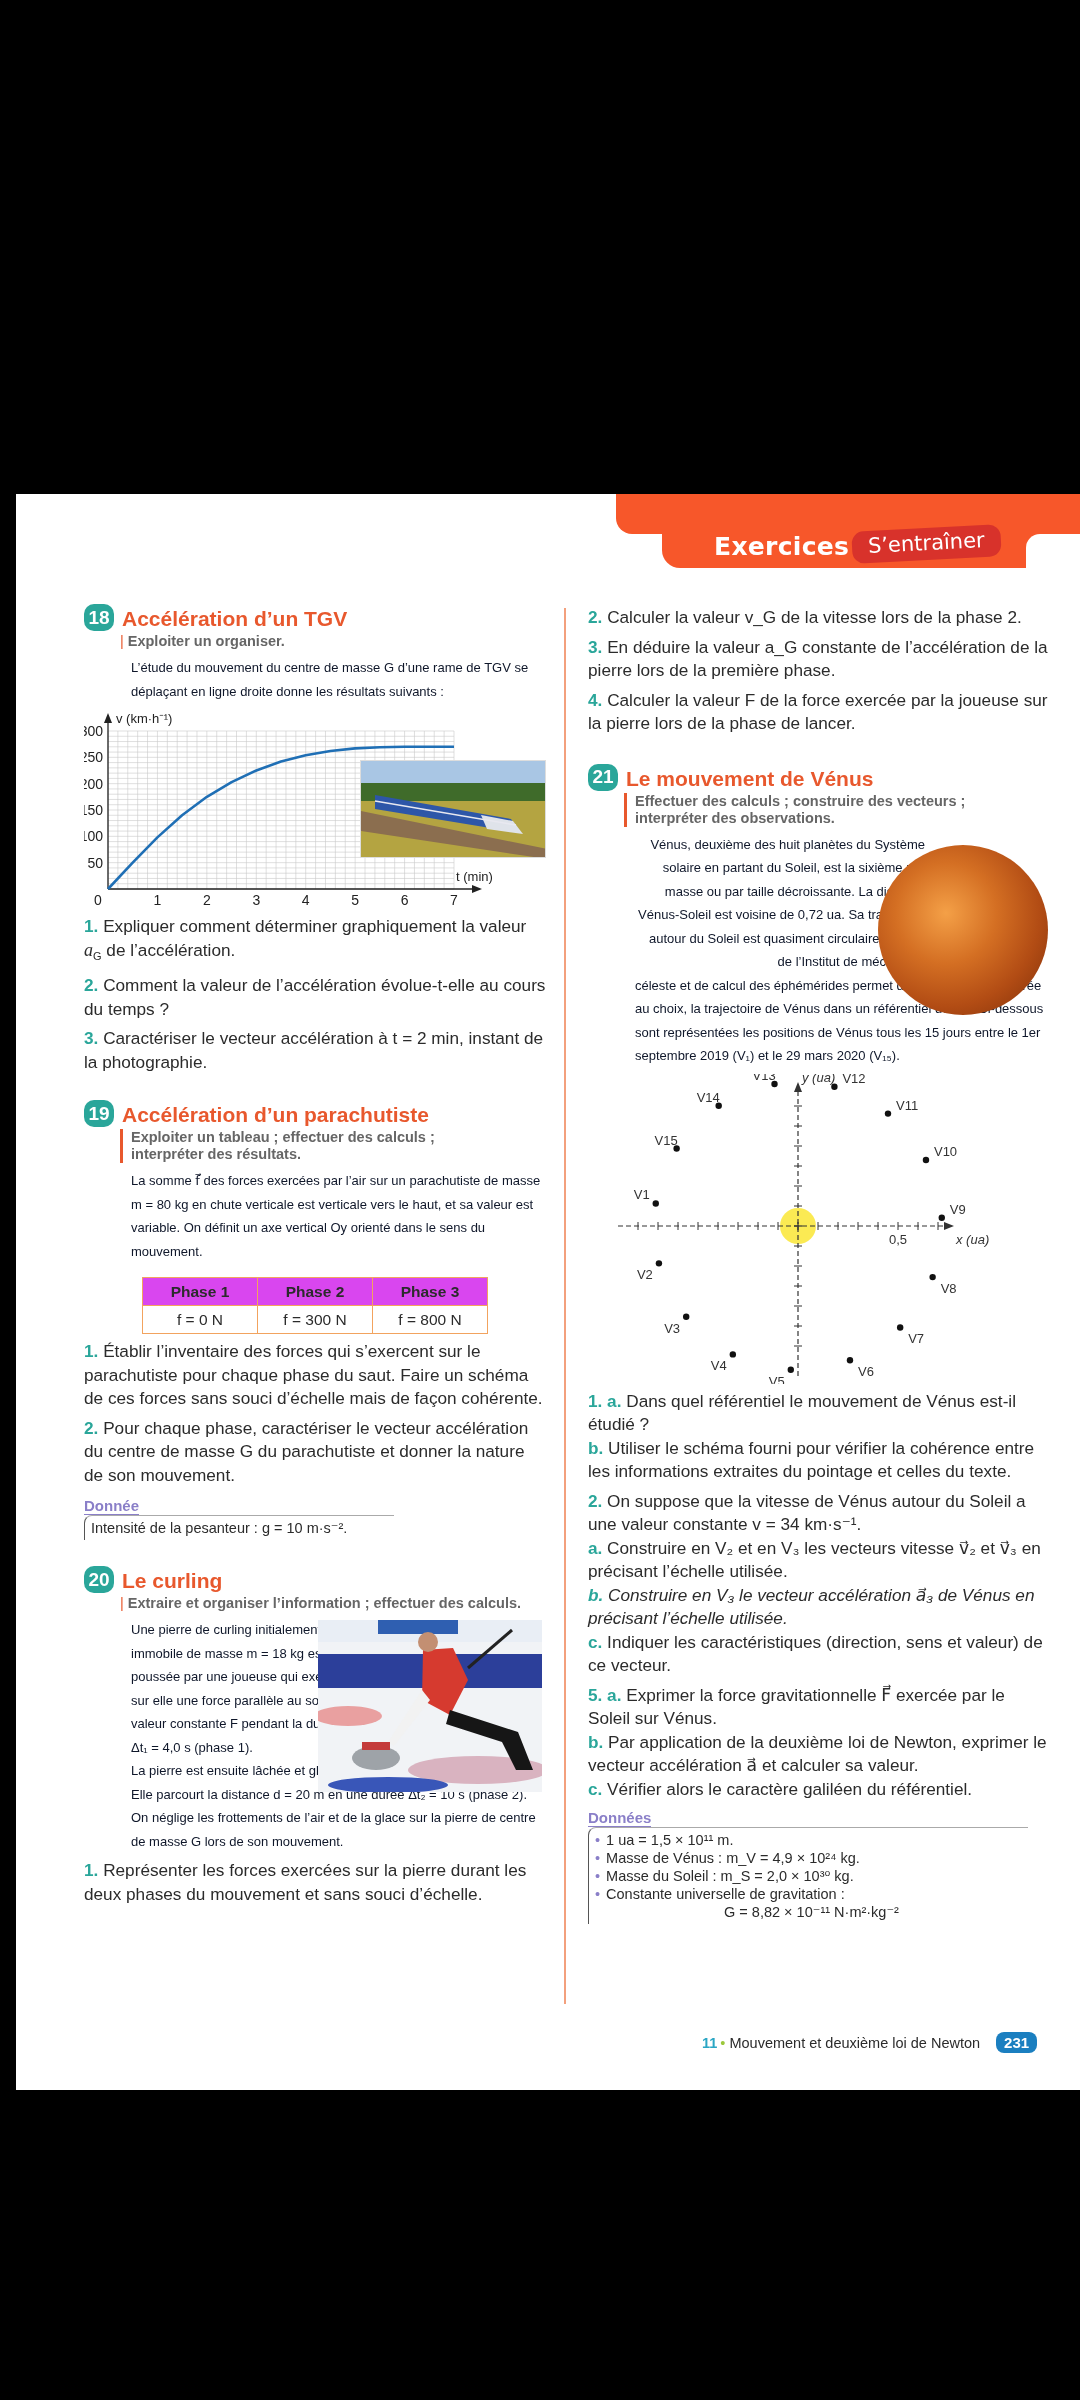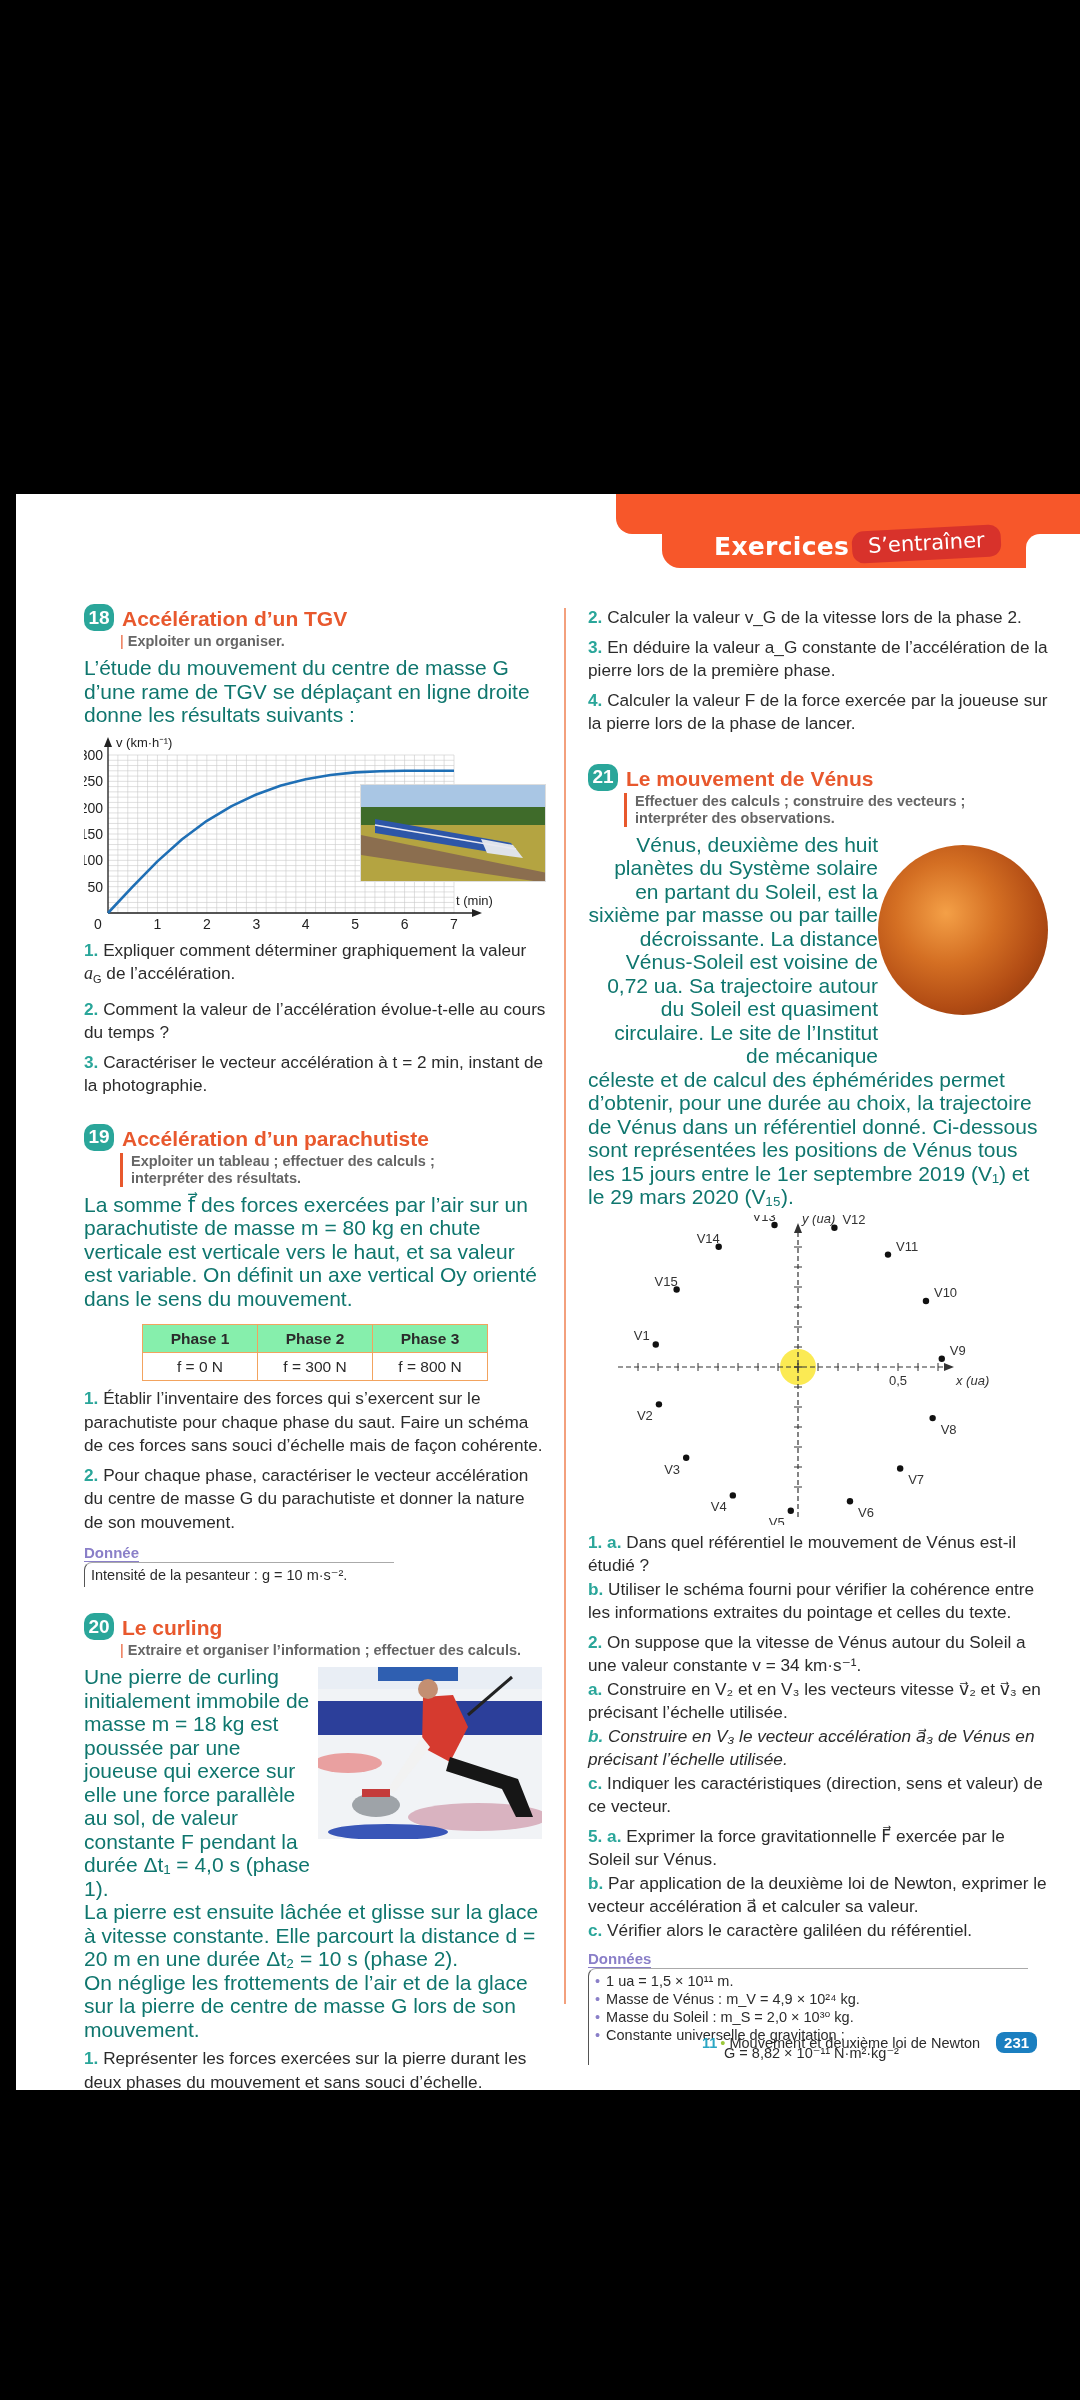--- a/index.html
+++ b/index.html
@@ -17,39 +17,39 @@
   .col-left { left: 68px; width: 464px; }
   .col-right { left: 572px; width: 460px; }
   .divider { position: absolute; left: 548px; top: 114px; width: 2px; height: 1396px; background: #f3a07d; }
 
   .ex-head { display: flex; align-items: flex-end; margin-bottom: 2px; }
   .ex-num { display: inline-flex; align-items: center; justify-content: center; width: 30px; height: 27px; border-radius: 10px; background: #2aa69a; color: #fff; font-weight: bold; font-size: 19px; margin-right: 8px; }
   .ex-title { color: #e8582d; font-weight: bold; font-size: 21px; }
   .skill { color: #666; font-weight: bold; font-size: 14.5px; margin-left: 36px; padding-left: 8px; border-left: 3px solid #e8582d; line-height: 17px; margin-bottom: 6px; }
   .skill.plain { border-left: none; padding-left: 0; }
   .skill.plain .bar { color: #e8582d; margin-right: 4px; font-weight: normal; }
-  p.txt { font-size: 21px; line-height: 23.5px; color: #0f766e; }
+  p.txt { font-size: 13px; line-height: 23.5px; color: #0f172a; margin-left: 47px; }
   .q { font-size: 17.2px; line-height: 23.5px; margin-top: 6px; }
   .qn { color: #2aa69a; font-weight: bold; }
   i.v { font-family: "Liberation Serif", serif; font-style: italic; font-size: 18px; }
   sub, sup { font-size: 11px; }
   .donnee-title { color: #8a7fc8; font-weight: bold; font-size: 15px; border-bottom: 1px solid #8a7fc8; display: inline-block; margin-top: 10px; }
   .donnee-box { border-left: 1.5px solid #555; border-top: 1.5px solid #aaa; border-top-left-radius: 8px; padding: 3px 0 3px 6px; font-size: 14.5px; line-height: 18px; width: 310px; }
   .donnee-box.wide { width: 440px; }
   .donnee-box .li::before { content: "•"; color: #8a7fc8; margin-right: 6px; }
 
   
   .chart-wrap { position: relative; width: 464px; height: 200px; margin-top: 6px; }
   .chart-wrap svg { position: absolute; left: 0; top: 0; }
   .tgv-photo { position: absolute; left: 276px; top: 51px; width: 186px; height: 98px; overflow: hidden; border: 1px solid #ddd; }
 
   
   table.ph { border-collapse: collapse; margin: 14px 0 6px 58px; font-size: 15.5px; }
   table.ph th, table.ph td { border: 1.5px solid #f2a35e; width: 115px; text-align: center; height: 28px; }
-  table.ph th { background: #86efac; font-weight: bold; }
+  table.ph th { background: #d946ef; font-weight: bold; }
 
   
   .curl-wrap { position: relative; }
   .curl-photo { position: absolute; left: 234px; top: 2px; width: 224px; height: 172px; overflow: hidden; }
   .curl-text { width: 228px; }
 
   
   .venus-wrap { position: relative; text-align: right; }
   .venus-text { width: 290px; }
   .venus-planet { position: absolute; left: 290px; top: 12px; width: 170px; height: 170px; border-radius: 50%;

